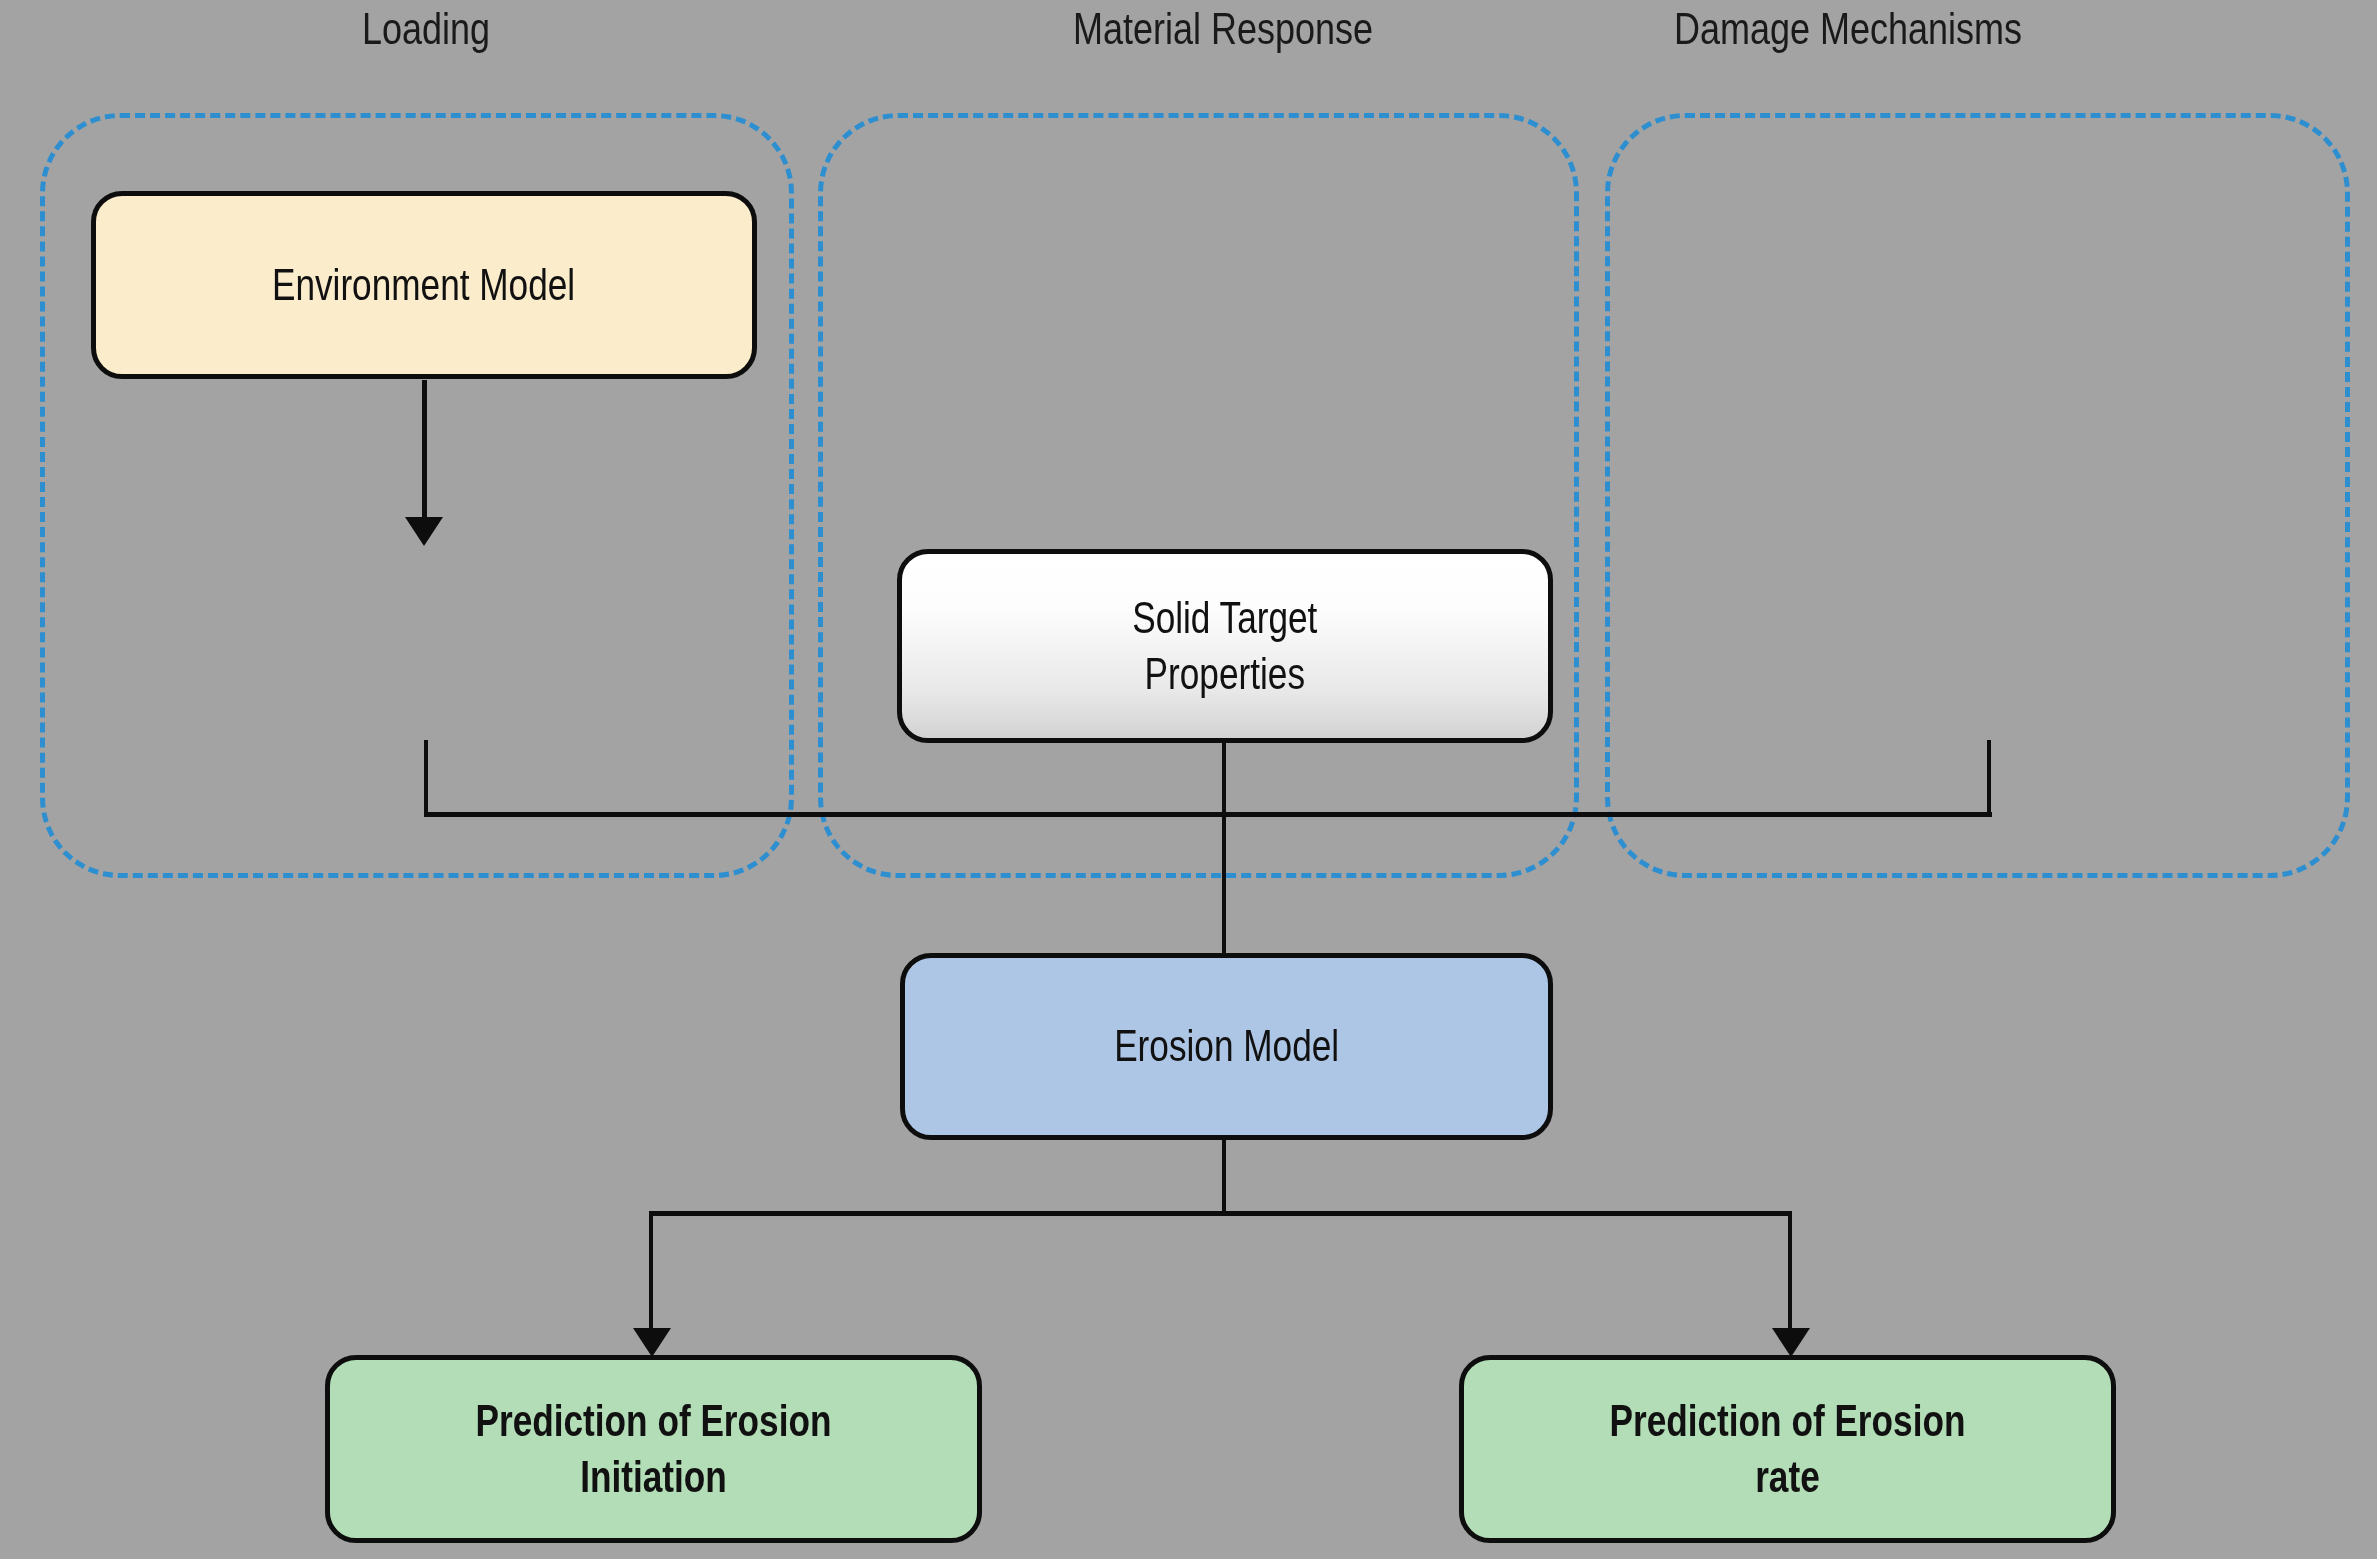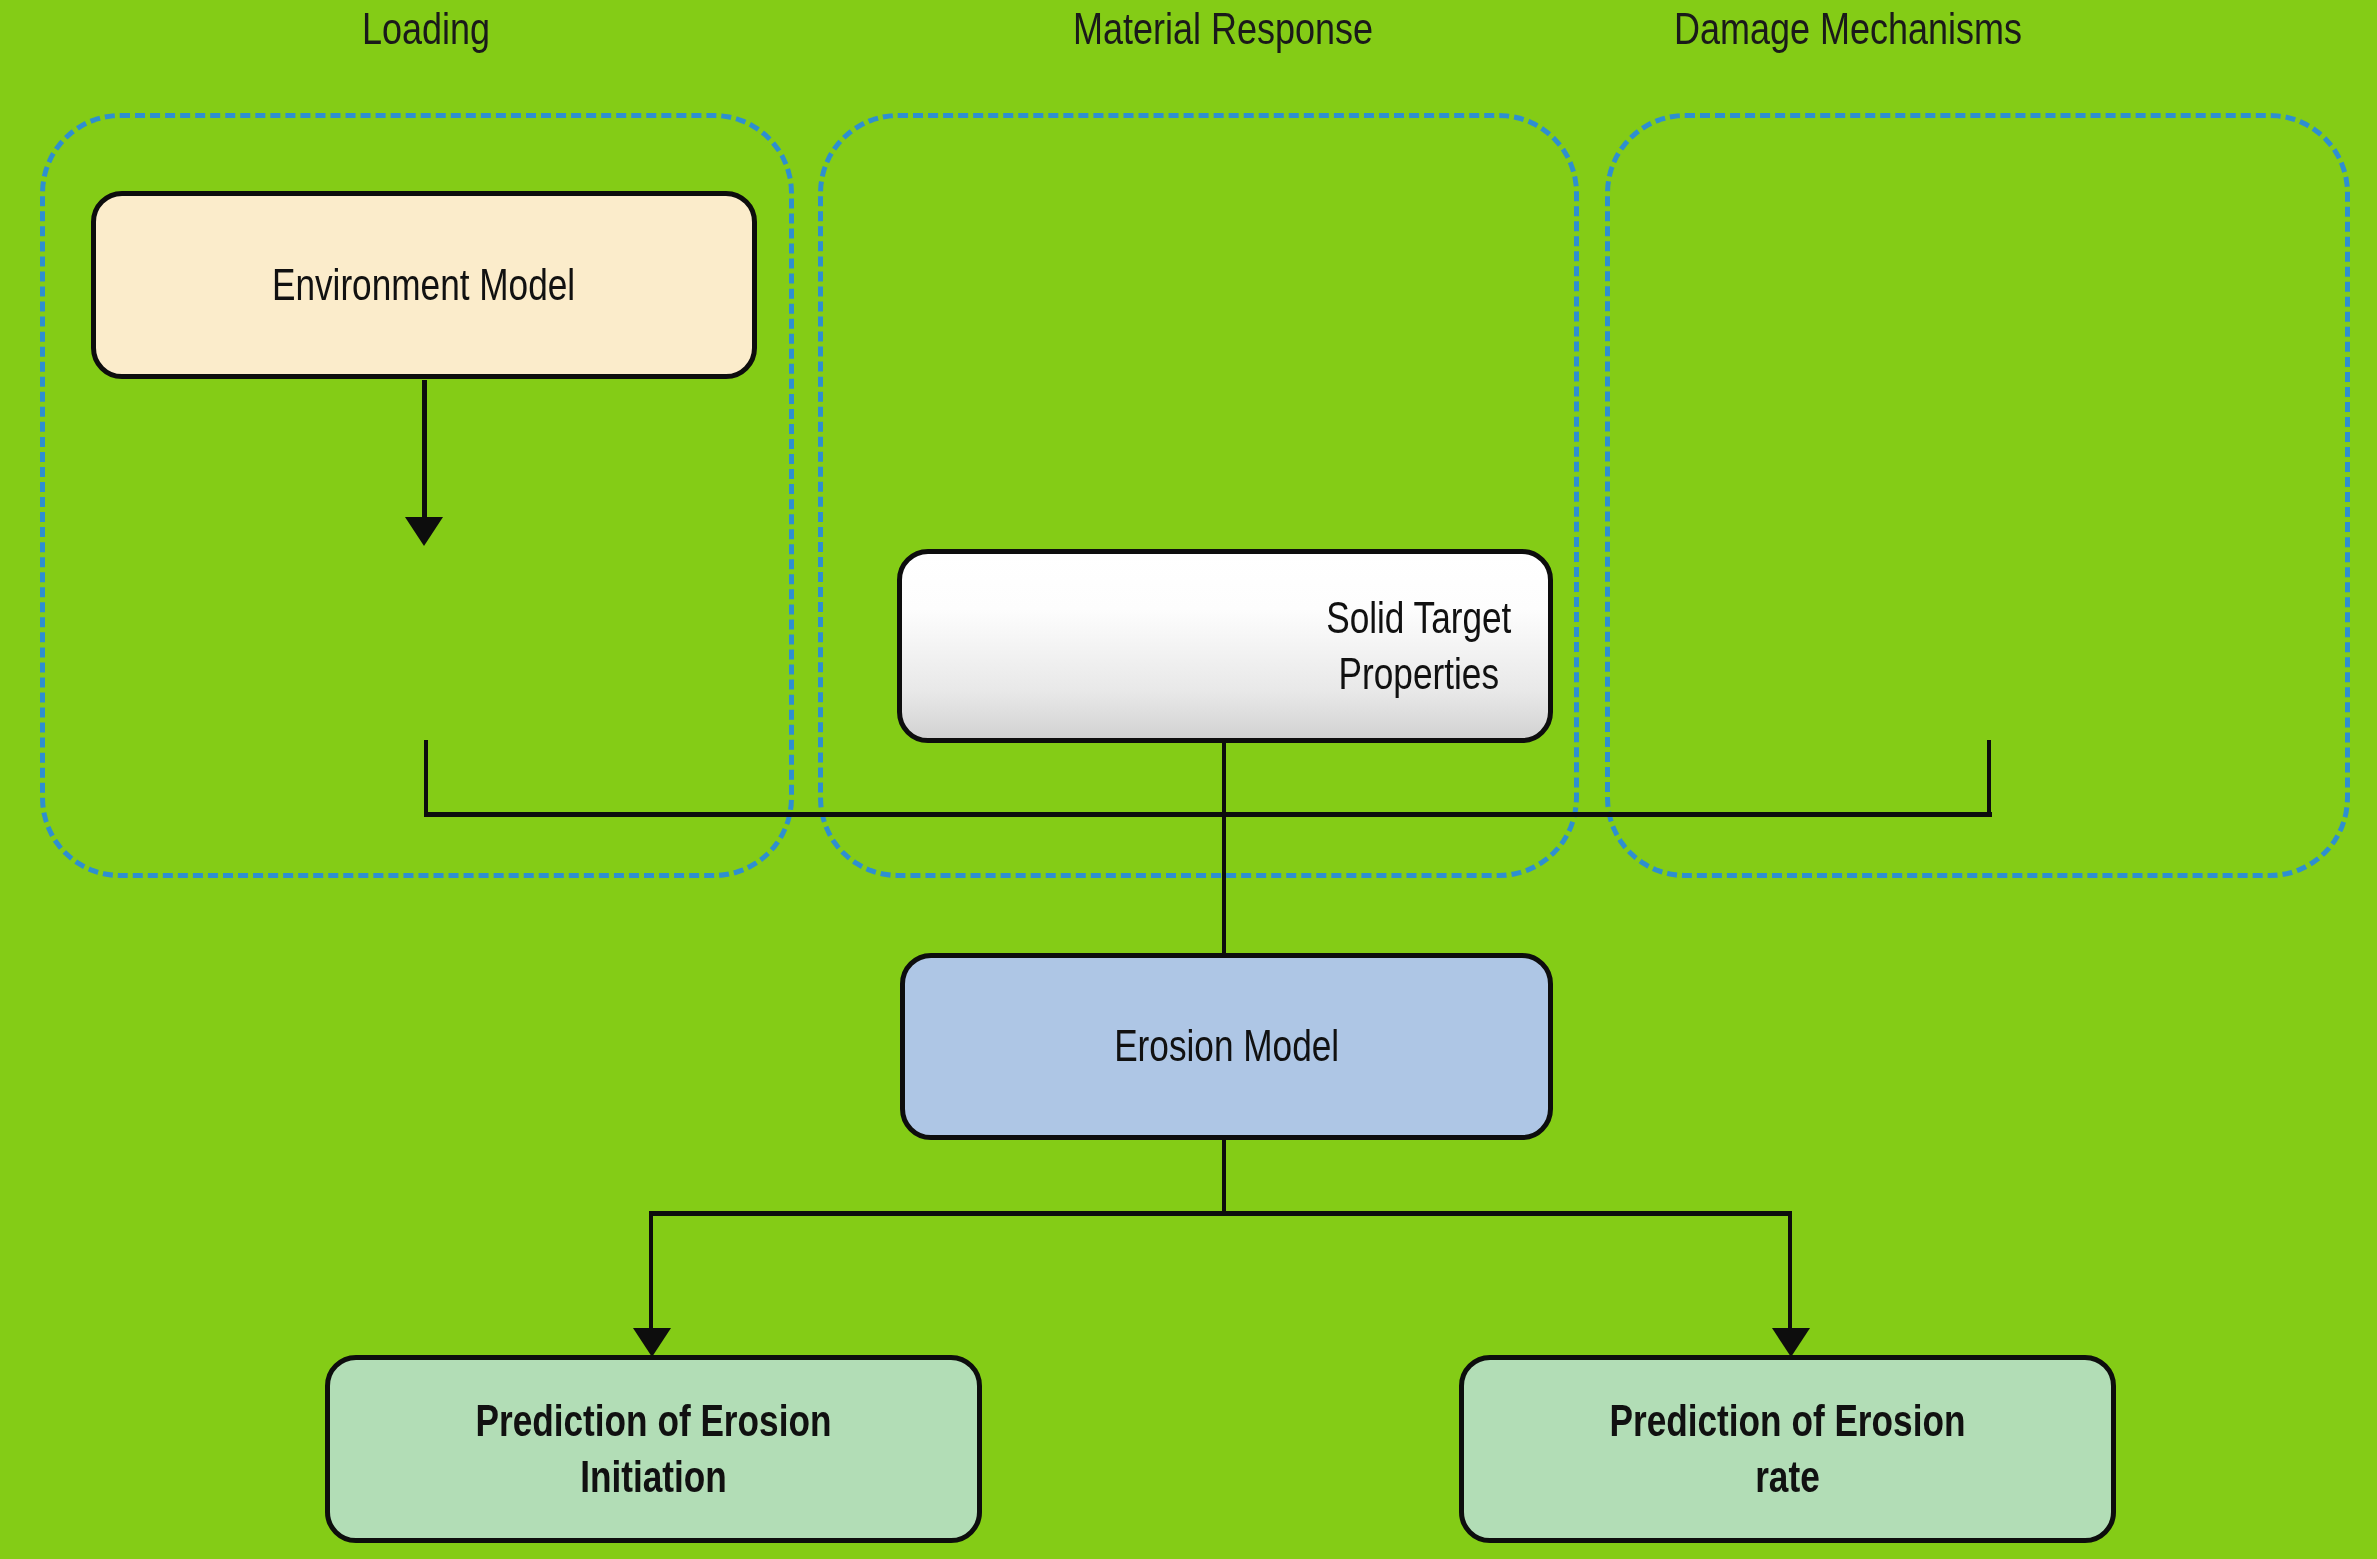--- a/index.html
+++ b/index.html
@@ -1,17 +1,17 @@
 <!DOCTYPE html>
 <html style="font-size:11.7px"><head>
 <meta charset="utf-8">
 <style>
   html,body{margin:0;padding:0;background:#ffffff;}
   body{font-family:"Liberation Sans", sans-serif;}
-  #stage{position:relative;width:2377px;height:1559px;background:#84cc16;overflow:hidden;}
+  #stage{position:relative;width:2377px;height:1559px;background:#a3a3a3;overflow:hidden;}
 
   .grp-label{
     position:absolute;
     text-align:center;
     font-size:45px;
     line-height:1;
     color:#1a1a1a;
     font-family:"Liberation Sans", sans-serif;
     font-stretch:condensed;
     transform:scaleX(0.80);
@@ -87,21 +87,21 @@
   <div class="dashgroup" style="left:1605px;top:113px;width:745px;height:765px;"></div>
 
   <div class="node yellow" style="left:91px;top:191px;width:666px;height:188px;">
     <span class="lbl">Environment Model</span>
   </div>
 
   <div class="ln v" style="left:422px;top:380px;height:140px;"></div>
   <div class="arrowhead" style="left:405px;top:517px;"></div>
 
 
-  <div class="node grad" style="left:897px;top:549px;width:656px;height:194px;justify-content:flex-end;">
+  <div class="node grad" style="left:897px;top:549px;width:656px;height:194px;">
     <span class="lbl">Solid Target
 Properties</span>
   </div>
 
 
   <div class="ln v thin" style="left:424px;top:740px;height:77px;"></div>
   <div class="ln v thin" style="left:1222px;top:740px;height:77px;"></div>
   <div class="ln v thin" style="left:1987px;top:740px;height:77px;"></div>
 
   <div class="ln h" style="left:424px;top:812px;width:1568px;"></div>

